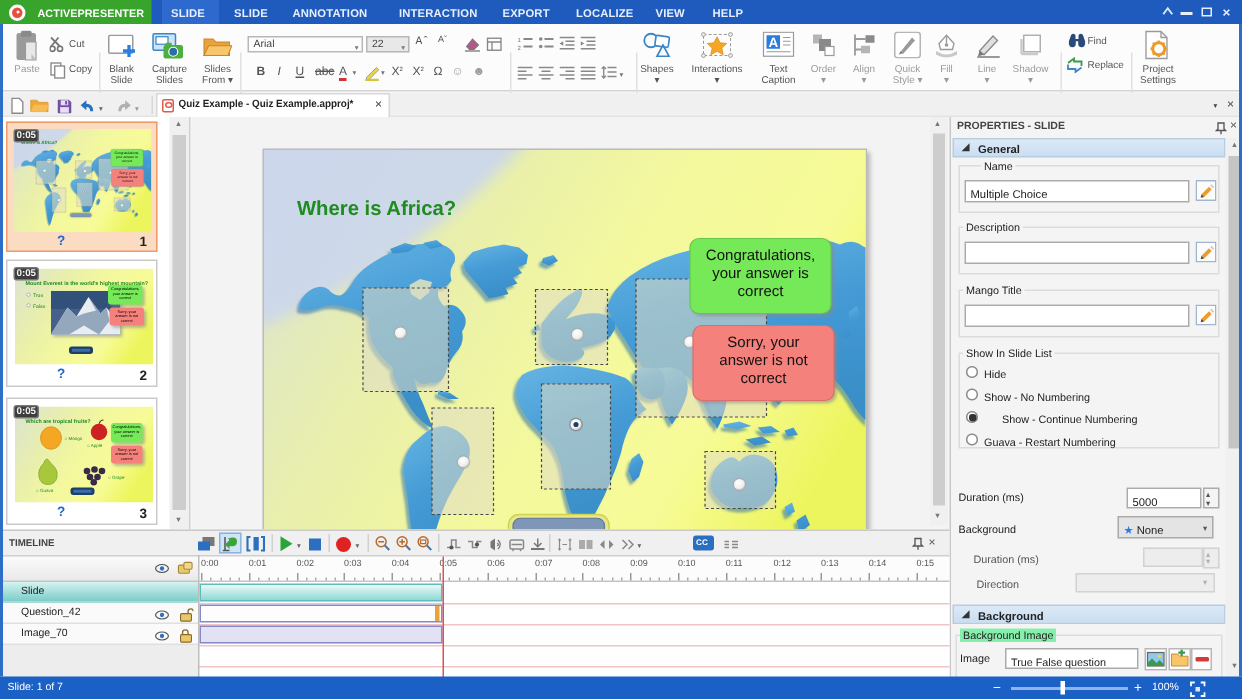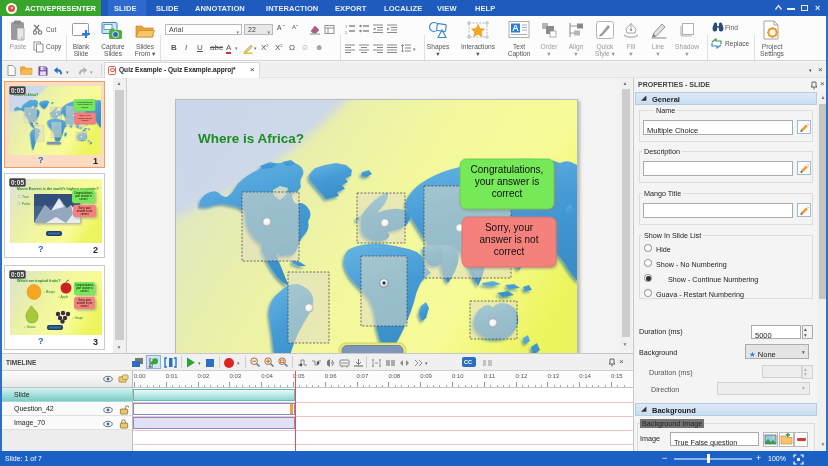--- a/index.html
+++ b/index.html
@@ -620,21 +620,21 @@
 
   <div class="plabg t" style="left:17px;top:307px;">Direction</div>
   <div class="pfieldd" style="left:83px;top:304px;width:93px;height:13px;"></div>
   <div class="spintd" style="left:168px;top:307px;">▾</div>
 
   <div class="sech" style="left:1px;top:325px;width:182px;">
     <span class="tri">◢</span>
         <span class="secht">Background</span>
   </div>
   <div class="grpbox" style="left:3px;top:345px;width:178px;height:30px;"></div>
-  <div class="plab t" style="left:6px;top:341px;background:#737373;padding:0 2px;">Background Image</div>
+  <div class="plab t" style="left:6px;top:341px;background:#86efac;padding:0 2px;">Background Image</div>
   <div class="plab t" style="left:6px;top:356px;">Image</div>
   <div class="pfield" style="left:36px;top:354px;width:89px;height:14px;"><span style="position:static;font-size:7.2px;color:#222;">True False question</span></div>
   <div class="ibtn" style="left:129px;top:354px;">
         <svg width="13" height="13" viewBox="0 0 13 13">
           <rect x="1" y="2" width="11" height="9" fill="#8fc8f0" stroke="#666" stroke-width="0.8"></rect>
           <path d="M1,9 L4,6 7,9 9,7 12,10 12,11 1,11 Z" fill="#3a9a4a"></path>
           <circle cx="9" cy="4.5" r="1.2" fill="#f5d742"></circle>
         </svg>
       </div>
   <div class="ibtn" style="left:144.5px;top:354px;">

